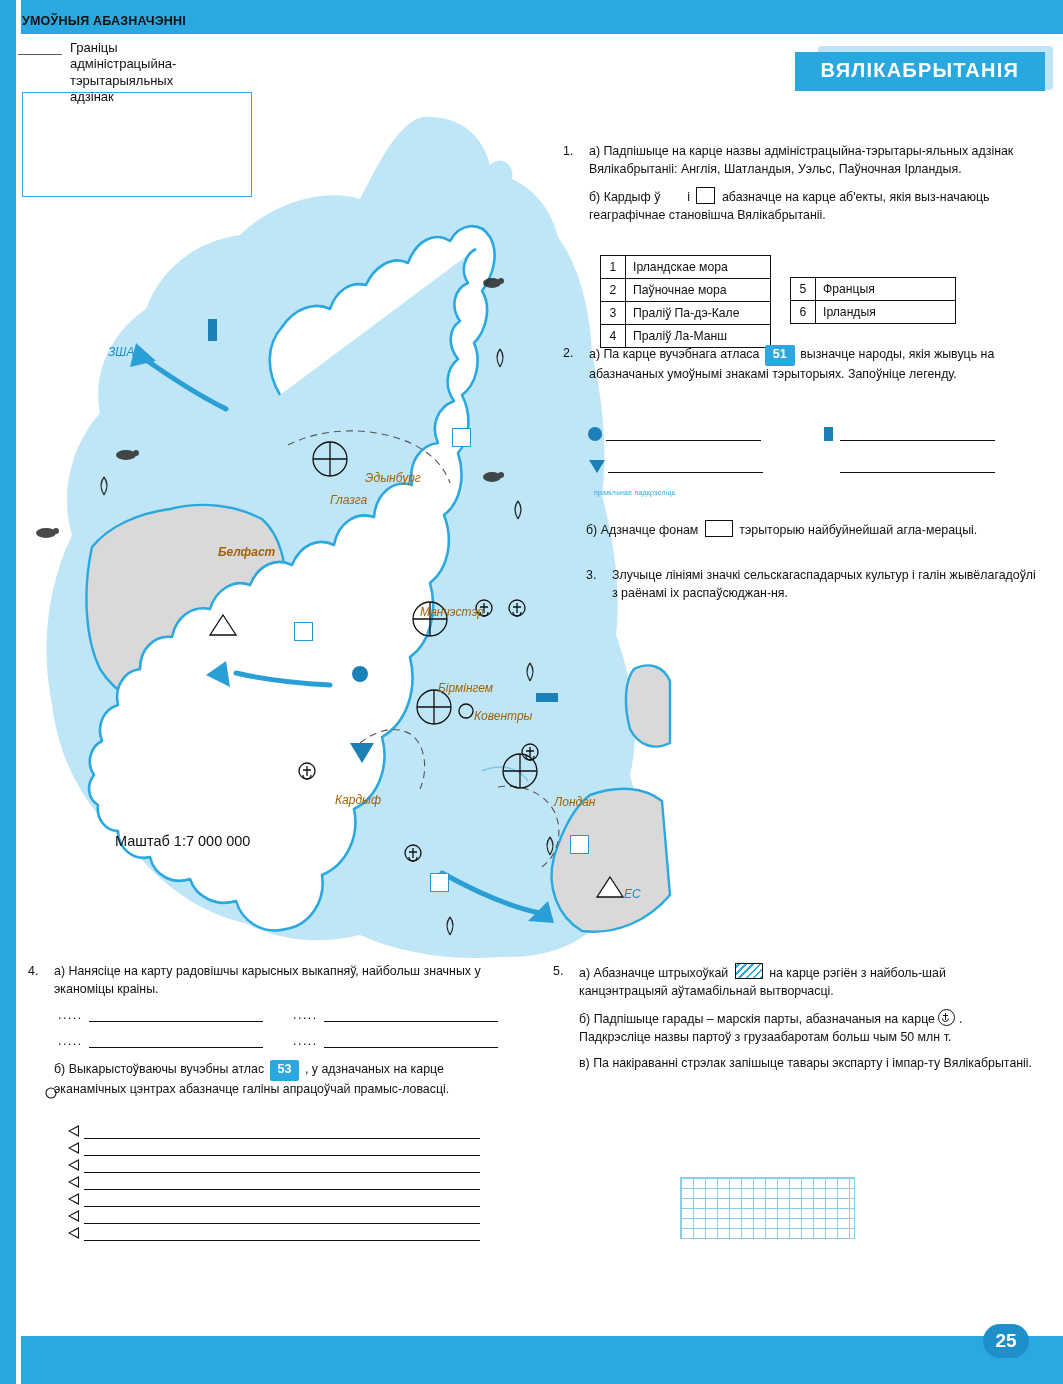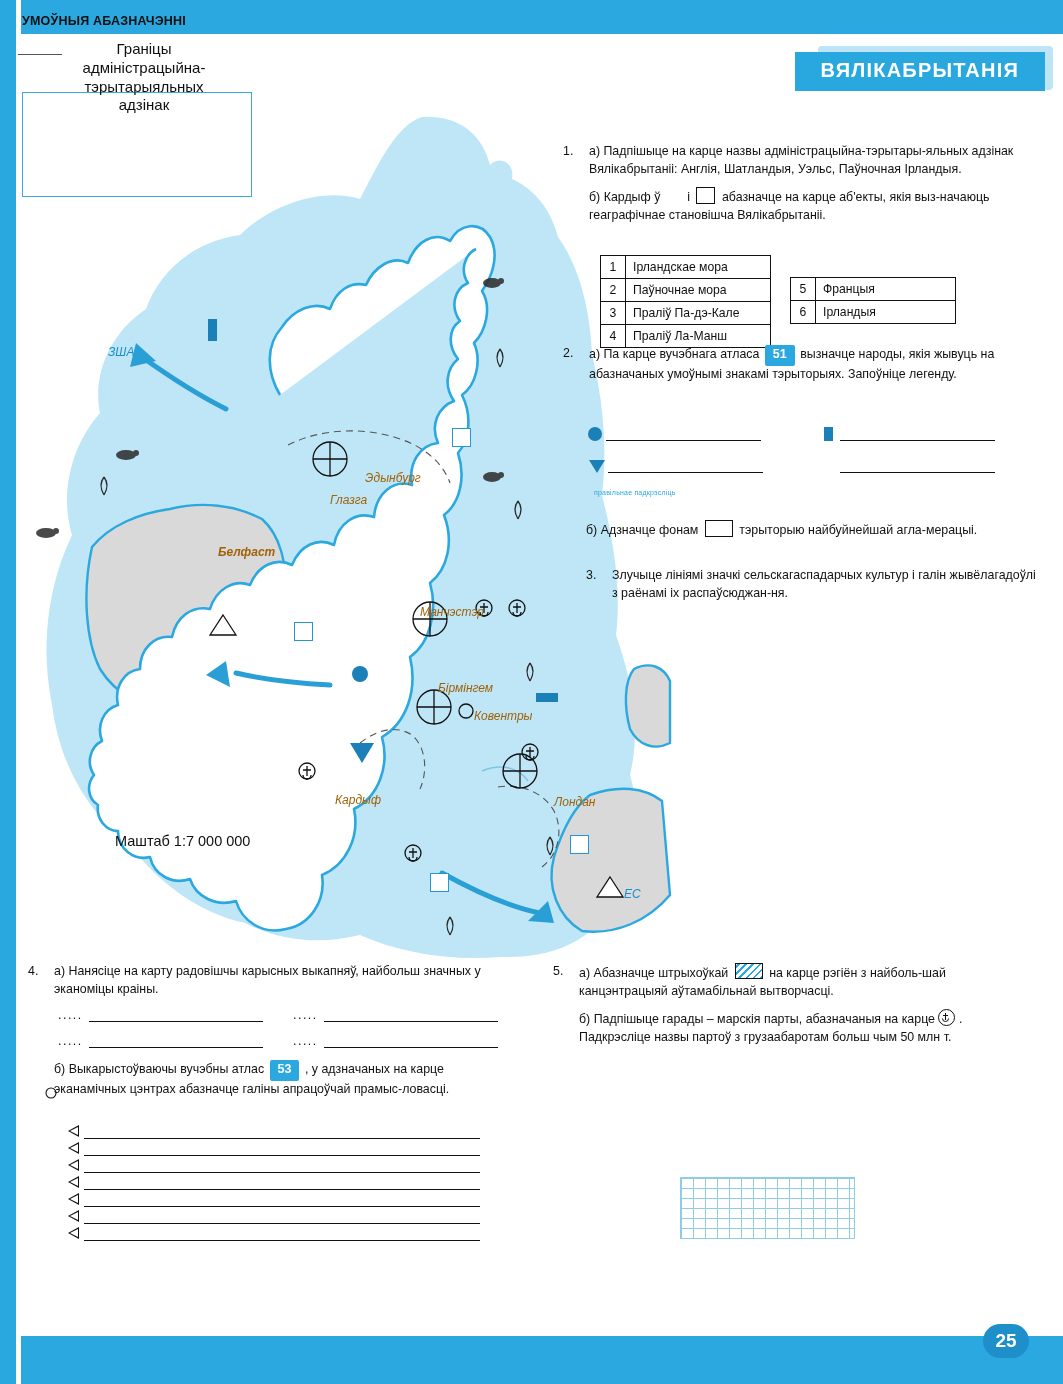--- a/index.html
+++ b/index.html
@@ -100,23 +100,22 @@
     align-items: flex-start;
   }
   .legend-line {
     width: 44px;
     margin-top: 14px;
     border-top: 1px solid #555;
     flex: 0 0 44px;
   }
   .legend-text {
     margin-left: 8px;
-    font-size: 15px;
+    font-size: 13px;
     line-height: 1.25;
-    text-align: center;
   }
   
   .map {
     position: absolute;
     left: 30px; top: 95px;
     width: 650px; height: 870px;
   }
   .map svg { display: block; }
   .map-label {
     position: absolute;
@@ -649,18 +648,19 @@
       </div>
       <div class="sub">
         <span>б) Падпішыце гарады – марскія парты, абазначаныя на карце</span>
         <span class="anchor-ic">
           <svg width="13" height="13" style="position:absolute;left:0;top:0">
             <path d="M6.5,3 v7 M4,5.5 h5 M3.5,8.5 a3,3 0 0 0 6,0" fill="none" stroke="#111" stroke-width="1"></path>
           </svg>
         </span>
         <span>. Падкрэсліце назвы партоў з грузаабаротам больш чым 50 млн т.</span>
       </div>
+      <div class="sub">в) Па накіраванні стрэлак запішыце тавары экспарту і імпар-ту Вялікабрытаніі.</div>
     </div>
   </div>
 
   <div class="grid-box"></div>
 
 </div>
 
 </body></html>

